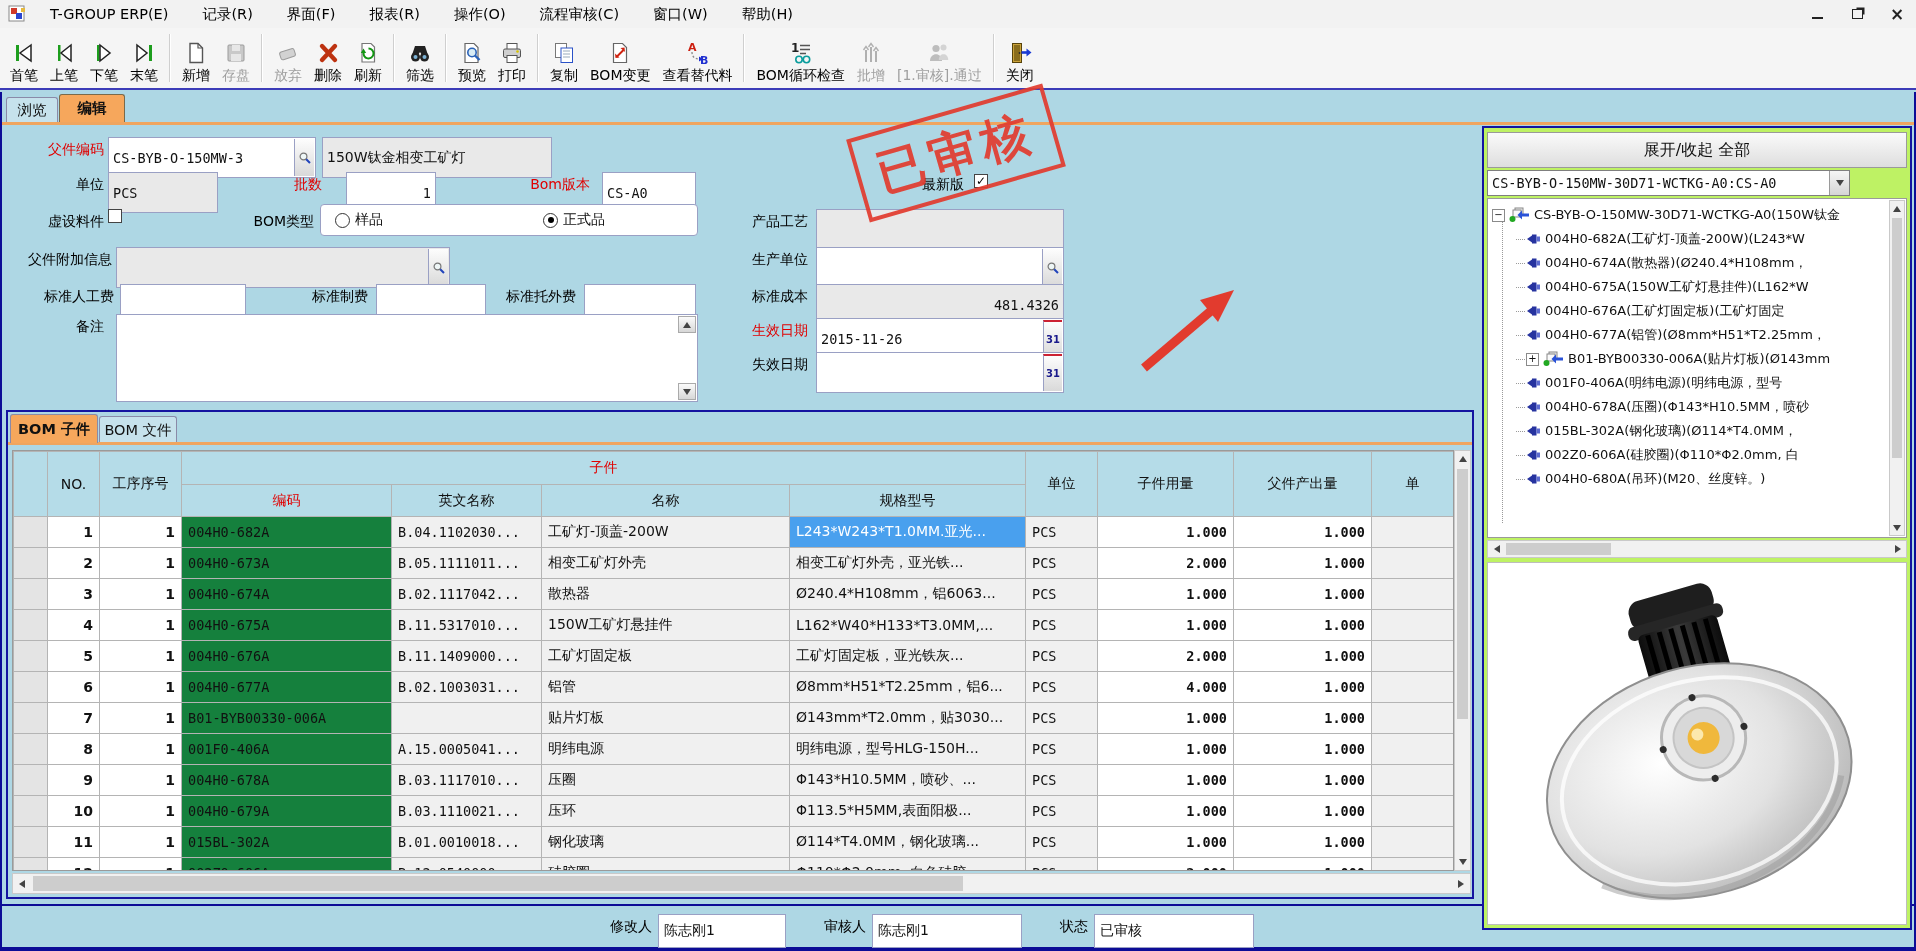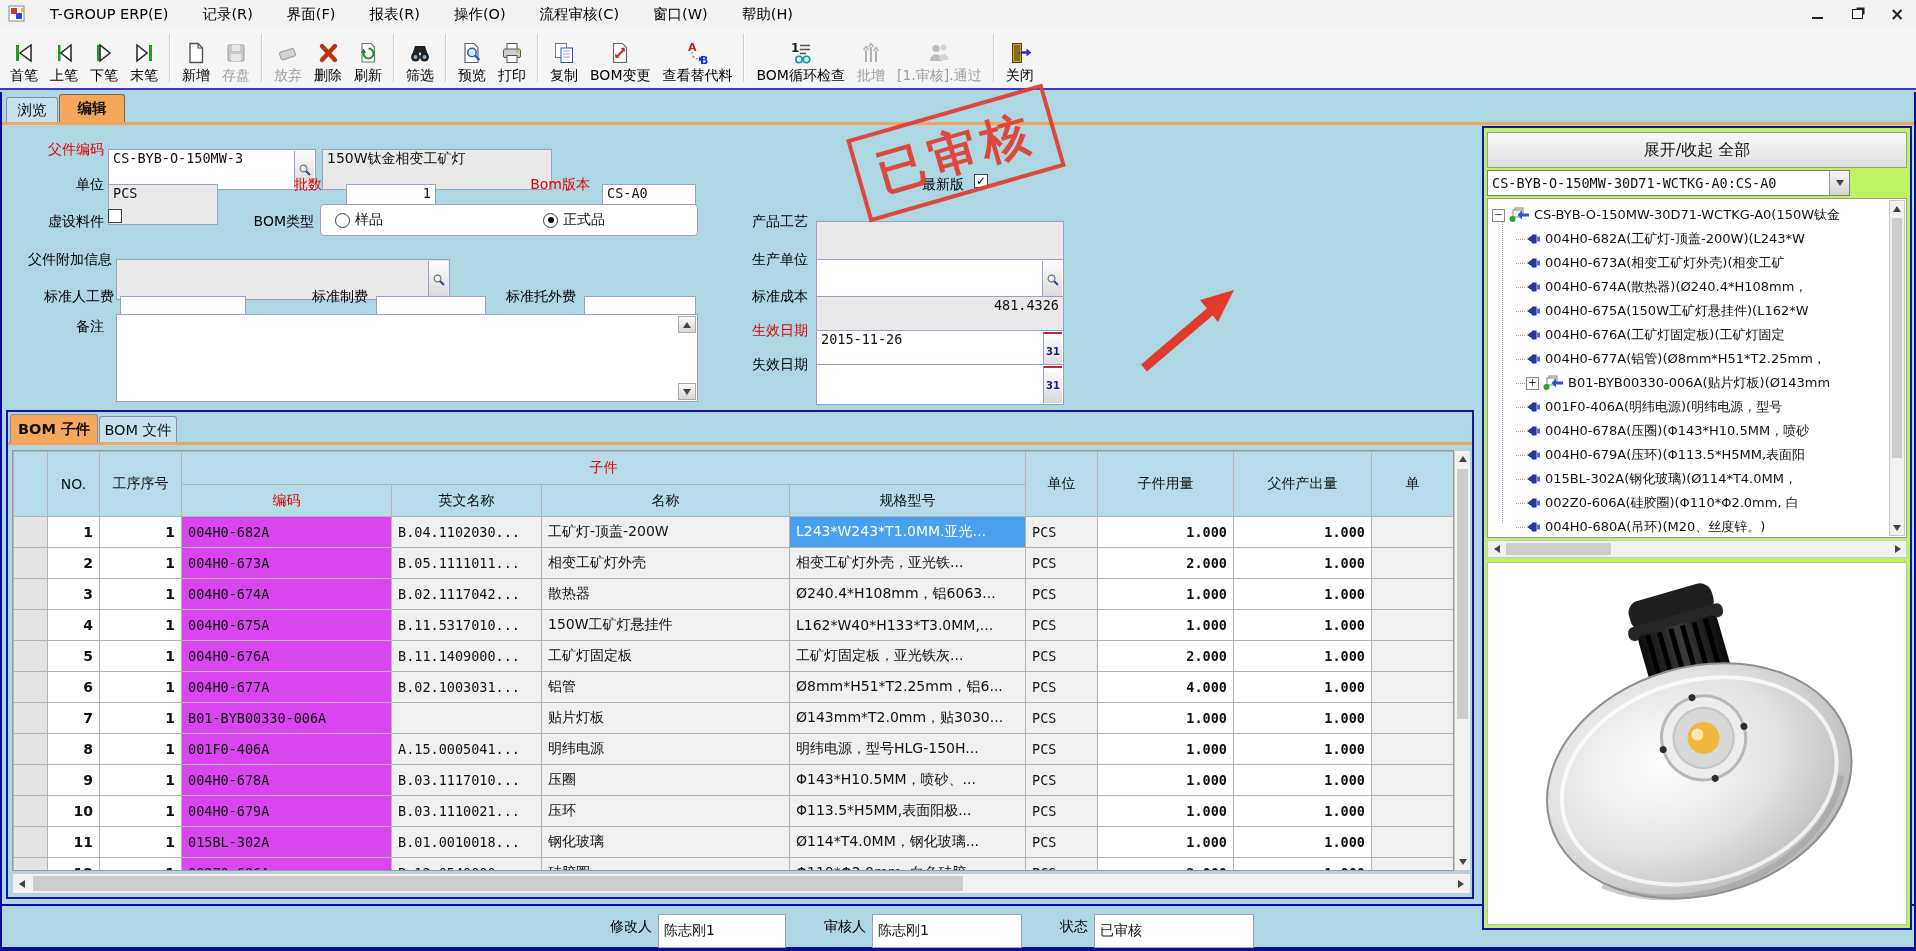--- a/index.html
+++ b/index.html
@@ -29,21 +29,21 @@
     border-left:2px solid #0c0c96;border-right:2px solid #0c0c96;border-bottom:4px solid #0c0c96;background:#aed7e4;}
   
   .tab{position:absolute;box-sizing:border-box;border:1px solid #8a8aa8;border-bottom:none;
     border-radius:3px 3px 0 0;display:flex;align-items:center;justify-content:center;font-size:14.5px;background:#c6e2ec;}
   .tab.active{background:#f6a75c;font-weight:bold;border-color:#7a6a4a;z-index:3;}
   .orange-line{position:absolute;left:0;top:30px;width:1912px;height:3px;background:#efa55f;z-index:2;}
   
   .flabel{position:absolute;text-align:right;font-size:14px;color:#000;white-space:nowrap;}
   .flabel.red{color:#e00000;}
   .fld{position:absolute;box-sizing:border-box;height:41px;background:#fff;border:1px solid #9aa0c4;
-    font-size:14px;display:flex;padding:0 4px;overflow:hidden;white-space:nowrap;margin-top:12px;}
+    font-size:14px;display:flex;align-items:center;padding:0 4px;overflow:hidden;white-space:nowrap;}
   .fld.ro{background:#e9e9e9;}
   .fld.right{justify-content:flex-end;}
   .fld .val{overflow:hidden;white-space:nowrap;}
   .mono{font-family:"DejaVu Sans Mono",monospace;font-size:13.5px;}
   .sbtn{position:absolute;right:1px;top:1px;bottom:1px;width:19px;background:linear-gradient(#fdfdfd,#d9d9d9);
     border-left:1px solid #9aa0c4;display:flex;align-items:center;justify-content:center;}
   .cbtn{position:absolute;right:1px;top:1px;bottom:1px;width:19px;background:linear-gradient(#fdfdfd,#d9d9d9);
     border-left:1px solid #9aa0c4;display:flex;align-items:center;justify-content:center;
     font-size:10px;font-weight:bold;color:#1a1a8c;border-top:2px solid #c23;box-sizing:border-box;}
   .cb{position:absolute;width:14px;height:14px;background:#fff;border:1px solid #444;box-sizing:border-box;
@@ -74,21 +74,21 @@
   .tablewrap{position:absolute;left:4px;top:38px;width:1440px;height:419px;overflow:hidden;background:#fff;border:1px solid #9a9a9a;box-sizing:content-box;}
   table.bomtable{border-collapse:collapse;table-layout:fixed;width:1440px;font-size:14px;}
   .bomtable th,.bomtable td{border:1px solid #b4b4b4;padding:0 6px;overflow:hidden;white-space:nowrap;box-sizing:border-box;}
   .bomtable thead th{background:#b5dce8;font-weight:normal;text-align:center;}
   .bomtable thead tr:nth-child(1) th{height:33px;}
   .bomtable thead tr:nth-child(2) th{height:32px;}
   .bomtable tbody tr{height:31px;}
   .bomtable td{background:#f0f0f0;}
   td.c-ind{background:#e4e4e4;}
   td.c-no,td.c-seq,td.c-qty,td.c-out{background:#fff;text-align:right;font-weight:bold;}
-  td.c-code{background:#d946ef;}
+  td.c-code{background:#15803d;}
   th.red,.red-t{color:#e00000;}
   .bomtable tbody tr:nth-child(1) td.c-spec{background:#49a0ee;color:#fff;}
   .vscroll{position:absolute;background:#f1f1f1;border:1px solid #c9c9c9;box-sizing:border-box;}
   .hscroll{position:absolute;background:#f1f1f1;border:1px solid #c9c9c9;box-sizing:border-box;}
   .sb-btn{position:absolute;background:#f1f1f1;display:flex;align-items:center;justify-content:center;}
   .thumb{position:absolute;background:#cdcdcd;}
   
   .statusline{position:absolute;left:0;top:812px;width:1912px;height:2px;background:#0c0c96;}
   
   .rpanel{position:absolute;left:1480px;top:34px;width:430px;height:804px;box-sizing:border-box;
@@ -769,32 +769,20 @@
             <div class="titem">
 
             <span class="pin-wrap">
               <svg width="15" height="14">
                   <polygon points="1,7 6,3.5 6,10.5" fill="#26339f"></polygon>
                   <rect x="6" y="2.5" width="4.5" height="9" fill="#26339f"></rect>
                   <rect x="10.5" y="4.5" width="3.5" height="5" fill="#5a69cf"></rect>
                 </svg>
             </span>
 
-            <span class="ttext">004H0-673A(相变工矿灯外壳)(相变工矿</span>
-          </div>
-            <div class="titem">
-
-            <span class="pin-wrap">
-              <svg width="15" height="14">
-                  <polygon points="1,7 6,3.5 6,10.5" fill="#26339f"></polygon>
-                  <rect x="6" y="2.5" width="4.5" height="9" fill="#26339f"></rect>
-                  <rect x="10.5" y="4.5" width="3.5" height="5" fill="#5a69cf"></rect>
-                </svg>
-            </span>
-
             <span class="ttext">004H0-674A(散热器)(Ø240.4*H108mm，</span>
           </div>
             <div class="titem">
 
             <span class="pin-wrap">
               <svg width="15" height="14">
                   <polygon points="1,7 6,3.5 6,10.5" fill="#26339f"></polygon>
                   <rect x="6" y="2.5" width="4.5" height="9" fill="#26339f"></rect>
                   <rect x="10.5" y="4.5" width="3.5" height="5" fill="#5a69cf"></rect>
                 </svg>
@@ -856,32 +844,20 @@
 
             <span class="pin-wrap">
               <svg width="15" height="14">
                   <polygon points="1,7 6,3.5 6,10.5" fill="#26339f"></polygon>
                   <rect x="6" y="2.5" width="4.5" height="9" fill="#26339f"></rect>
                   <rect x="10.5" y="4.5" width="3.5" height="5" fill="#5a69cf"></rect>
                 </svg>
             </span>
 
             <span class="ttext">004H0-678A(压圈)(Φ143*H10.5MM，喷砂</span>
-          </div>
-            <div class="titem">
-
-            <span class="pin-wrap">
-              <svg width="15" height="14">
-                  <polygon points="1,7 6,3.5 6,10.5" fill="#26339f"></polygon>
-                  <rect x="6" y="2.5" width="4.5" height="9" fill="#26339f"></rect>
-                  <rect x="10.5" y="4.5" width="3.5" height="5" fill="#5a69cf"></rect>
-                </svg>
-            </span>
-
-            <span class="ttext">004H0-679A(压环)(Φ113.5*H5MM,表面阳</span>
           </div>
             <div class="titem">
 
             <span class="pin-wrap">
               <svg width="15" height="14">
                   <polygon points="1,7 6,3.5 6,10.5" fill="#26339f"></polygon>
                   <rect x="6" y="2.5" width="4.5" height="9" fill="#26339f"></rect>
                   <rect x="10.5" y="4.5" width="3.5" height="5" fill="#5a69cf"></rect>
                 </svg>
             </span>

